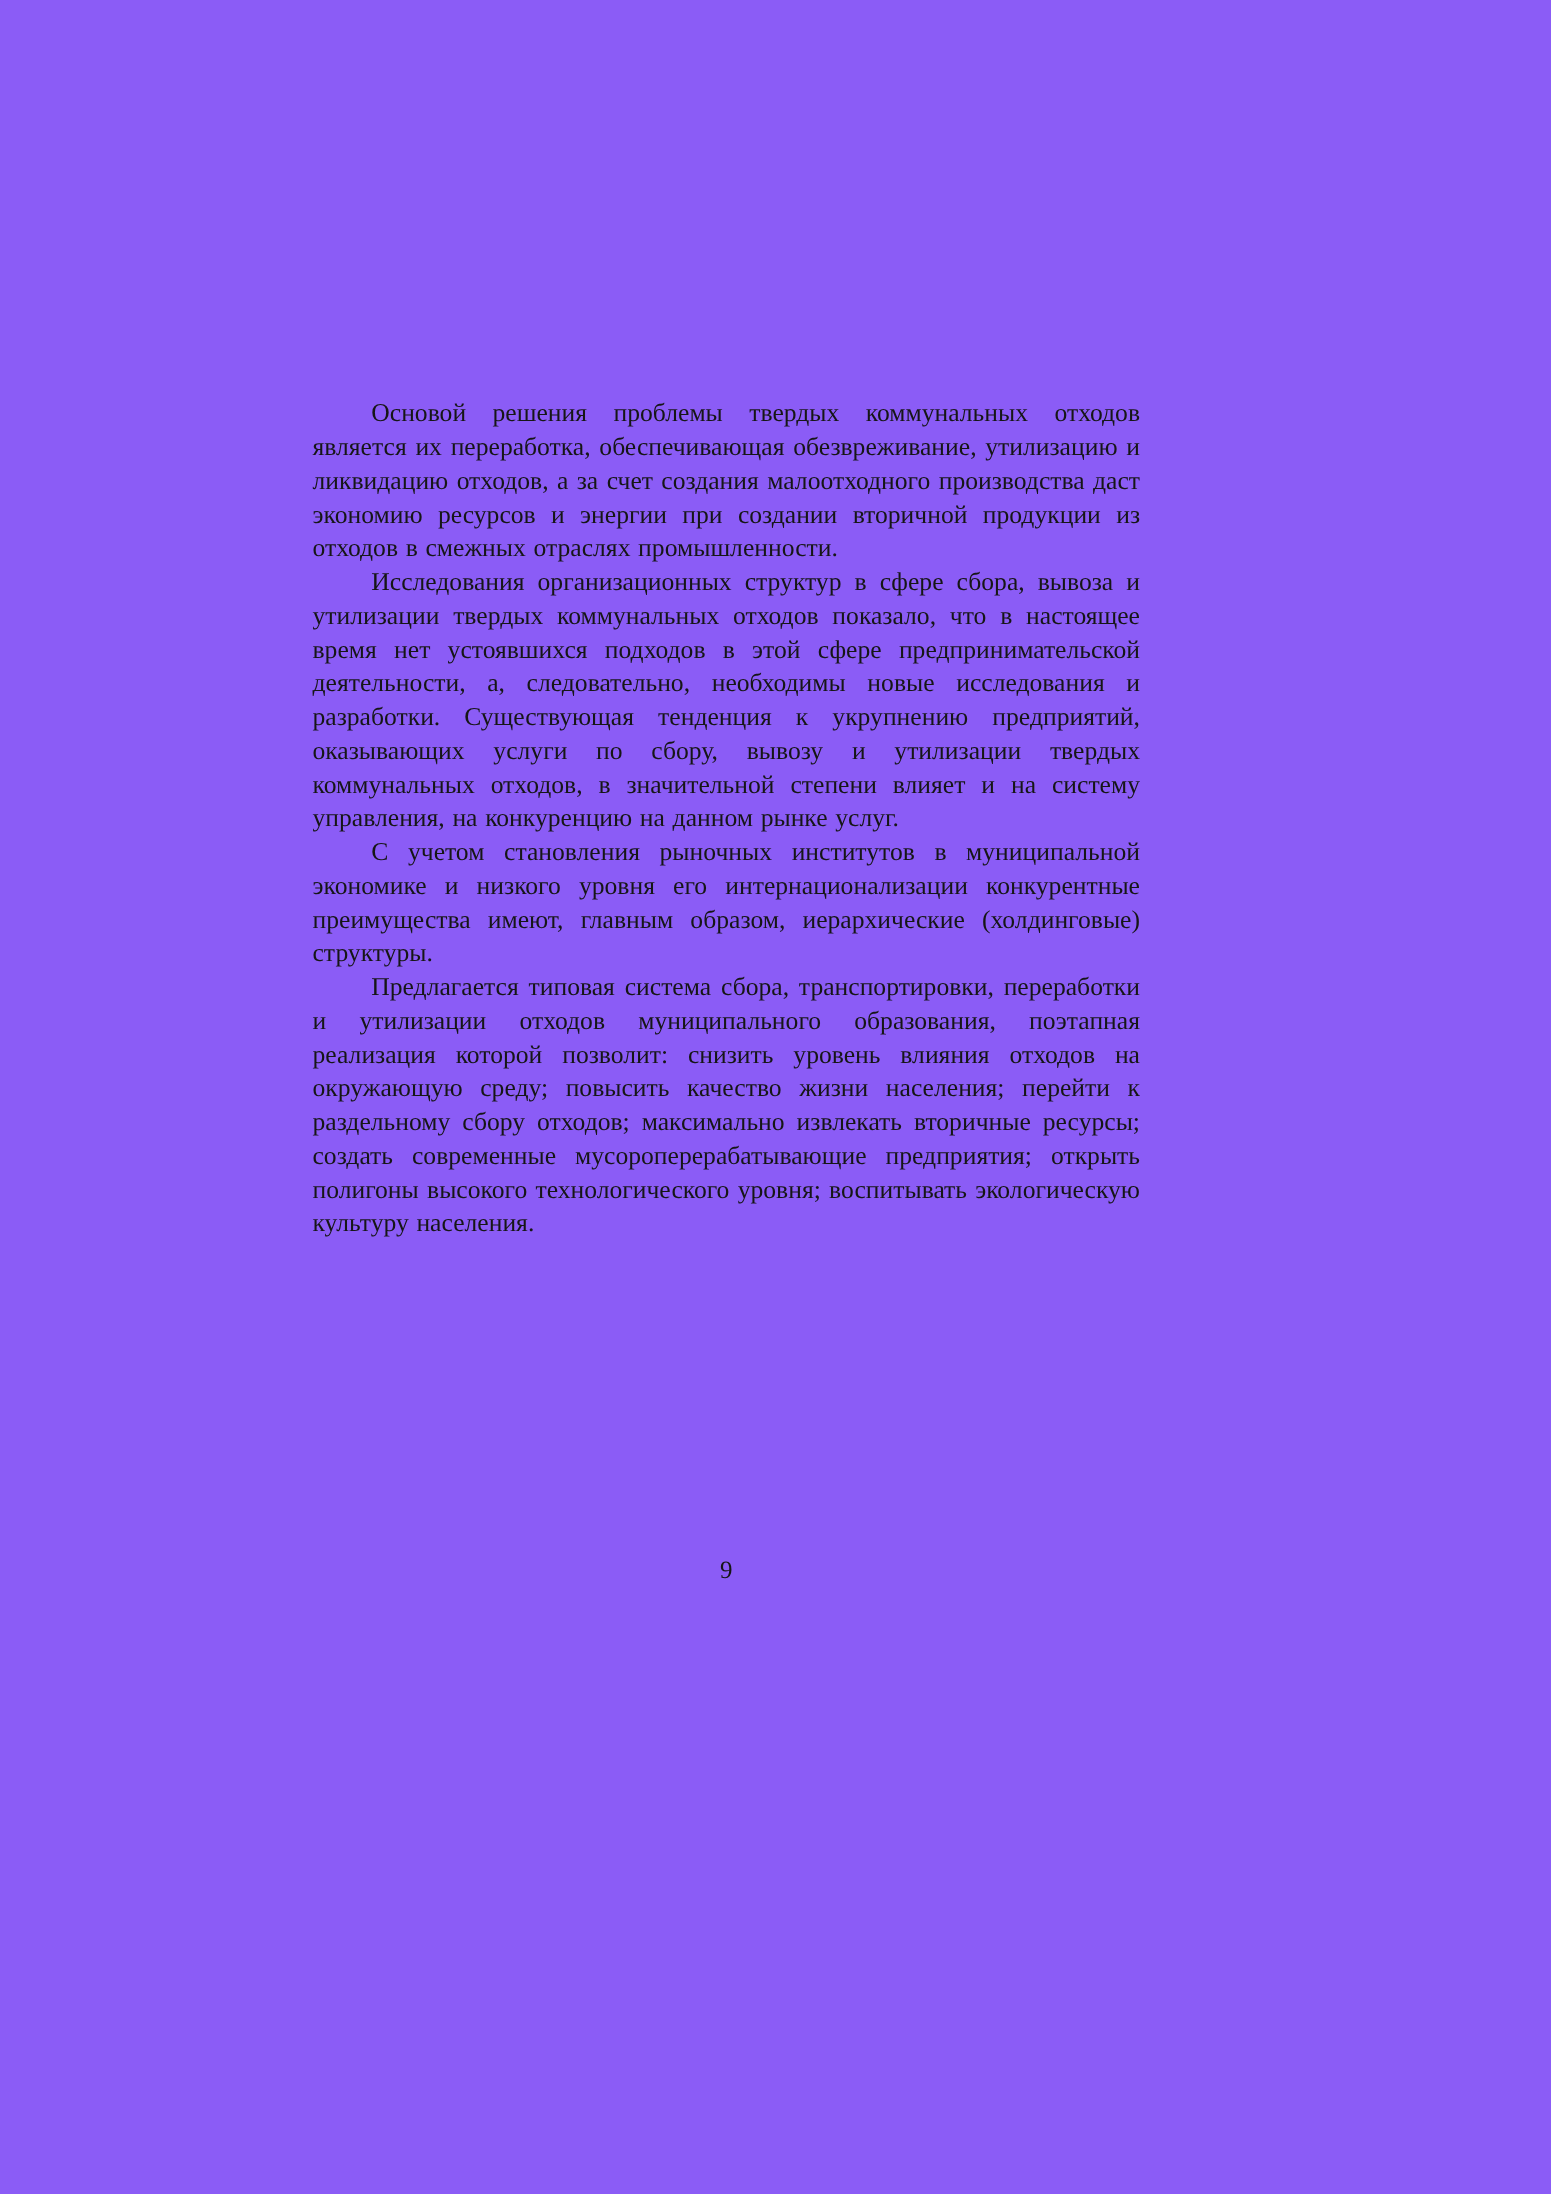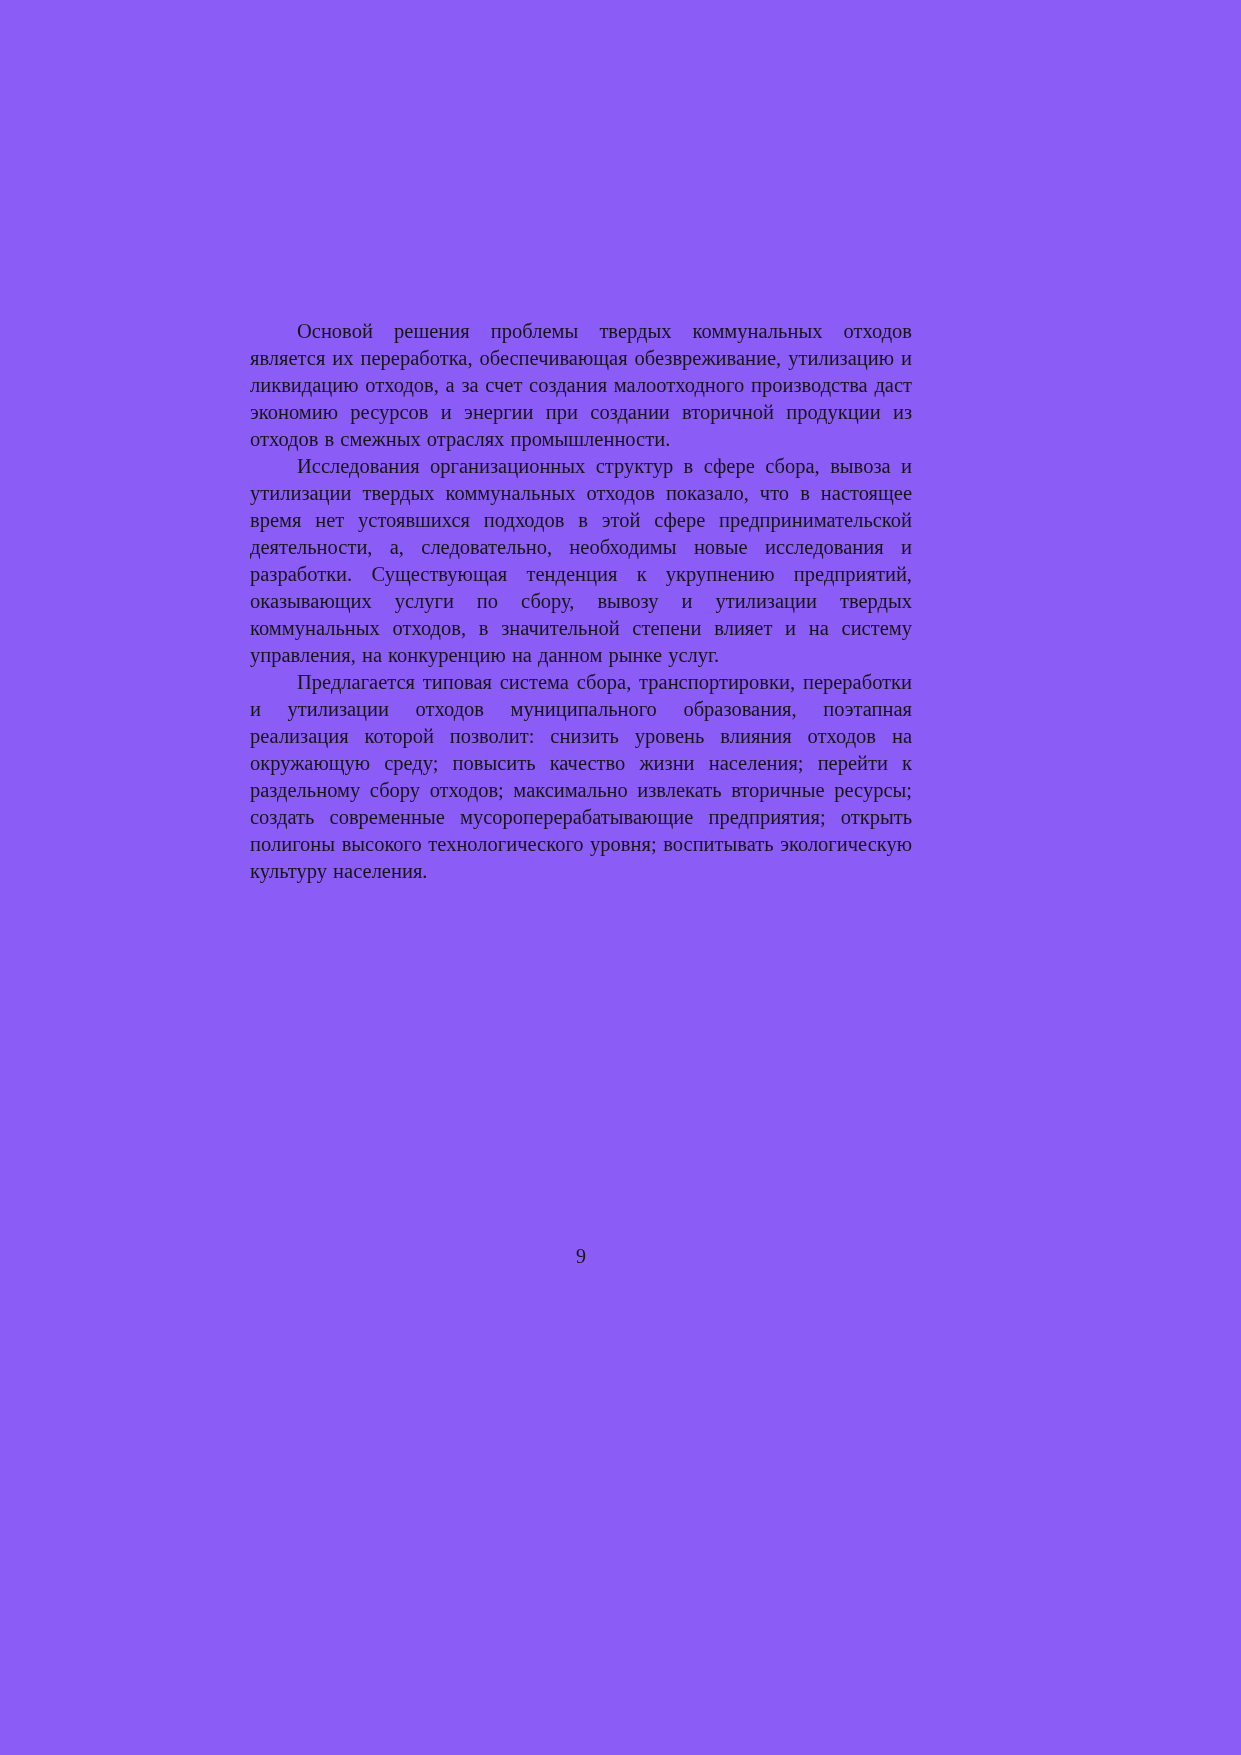--- a/index.html
+++ b/index.html
@@ -45,16 +45,17 @@
     line-height: 27px;
   }
 </style>
 </head>
 <body>
 
 <div class="page">
   <div class="text-block">
     <p>Основой решения проблемы твердых коммунальных отходов является их переработка, обеспечивающая обезвреживание, утилизацию и ликвидацию отходов, а за счет создания малоотходного производства даст экономию ресурсов и энергии при создании вторичной продукции из отходов в смежных отраслях промышленности.</p>
     <p>Исследования организационных структур в сфере сбора, вывоза и утилизации твердых коммунальных отходов показало, что в настоящее время нет устоявшихся подходов в этой сфере предпринимательской деятельности, а, следовательно, необходимы новые исследования и разработки. Существующая тенденция к укрупнению предприятий, оказывающих услуги по сбору, вывозу и утилизации твердых коммунальных отходов, в значительной степени влияет и на систему управления, на конкуренцию на данном рынке услуг.</p>
+    <p>С учетом становления рыночных институтов в муниципальной экономике и низкого уровня его интернационализации конкурентные преимущества имеют, главным образом, иерархические (холдинговые) структуры.</p>
     <p>Предлагается типовая система сбора, транспортировки, переработки и утилизации отходов муниципального образования, поэтапная реализация которой позволит: снизить уровень влияния отходов на окружающую среду; повысить качество жизни населения; перейти к раздельному сбору отходов; максимально извлекать вторичные ресурсы; создать современные мусороперерабатывающие предприятия; открыть полигоны высокого технологического уровня; воспитывать экологическую культуру населения.</p>
   </div>
   <div class="page-number">9</div>
 </div>
 
 </body></html>

